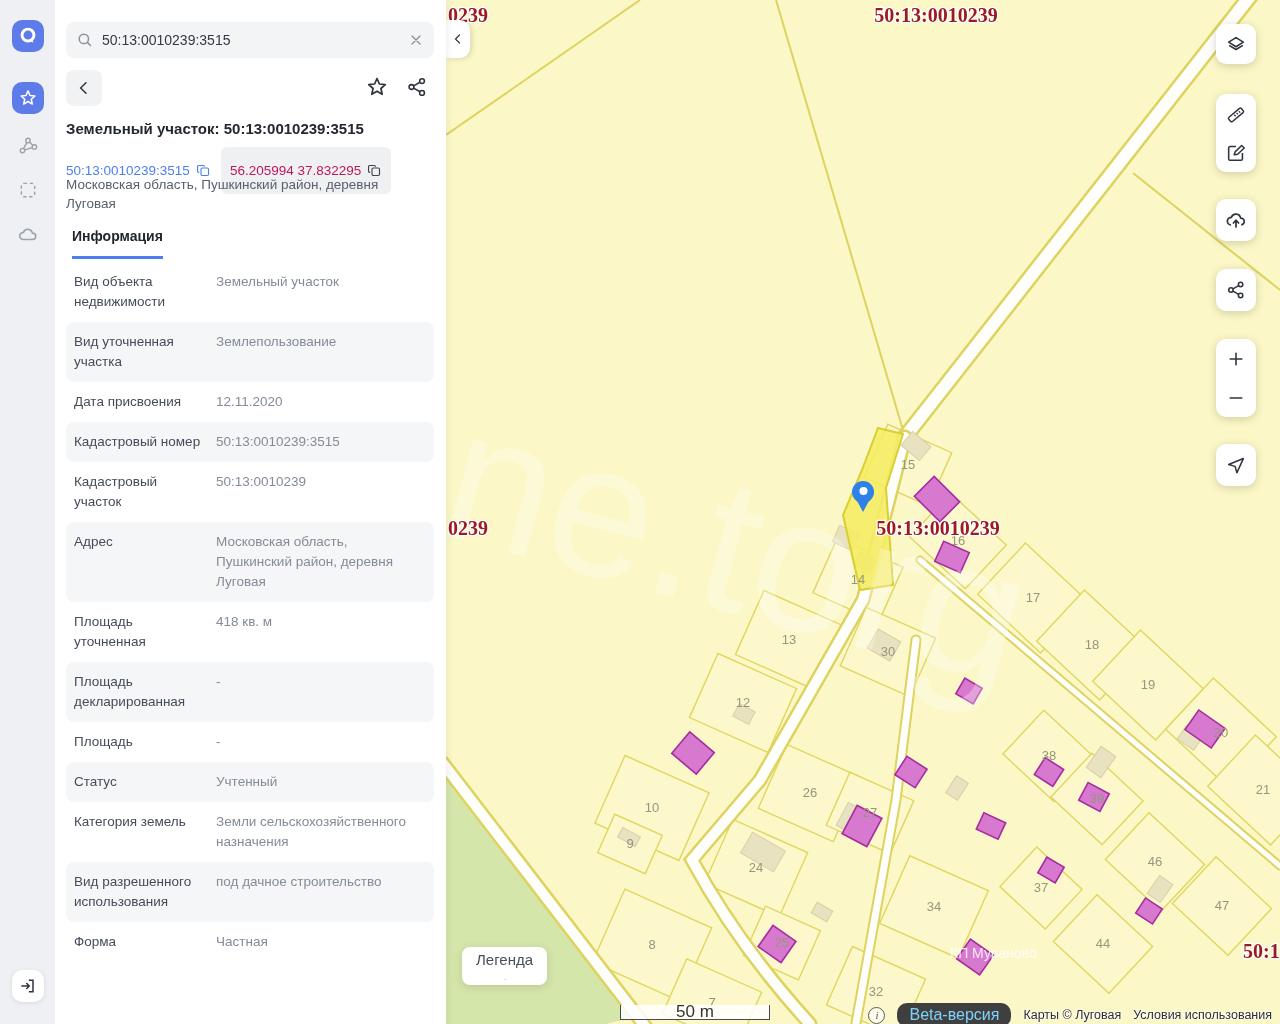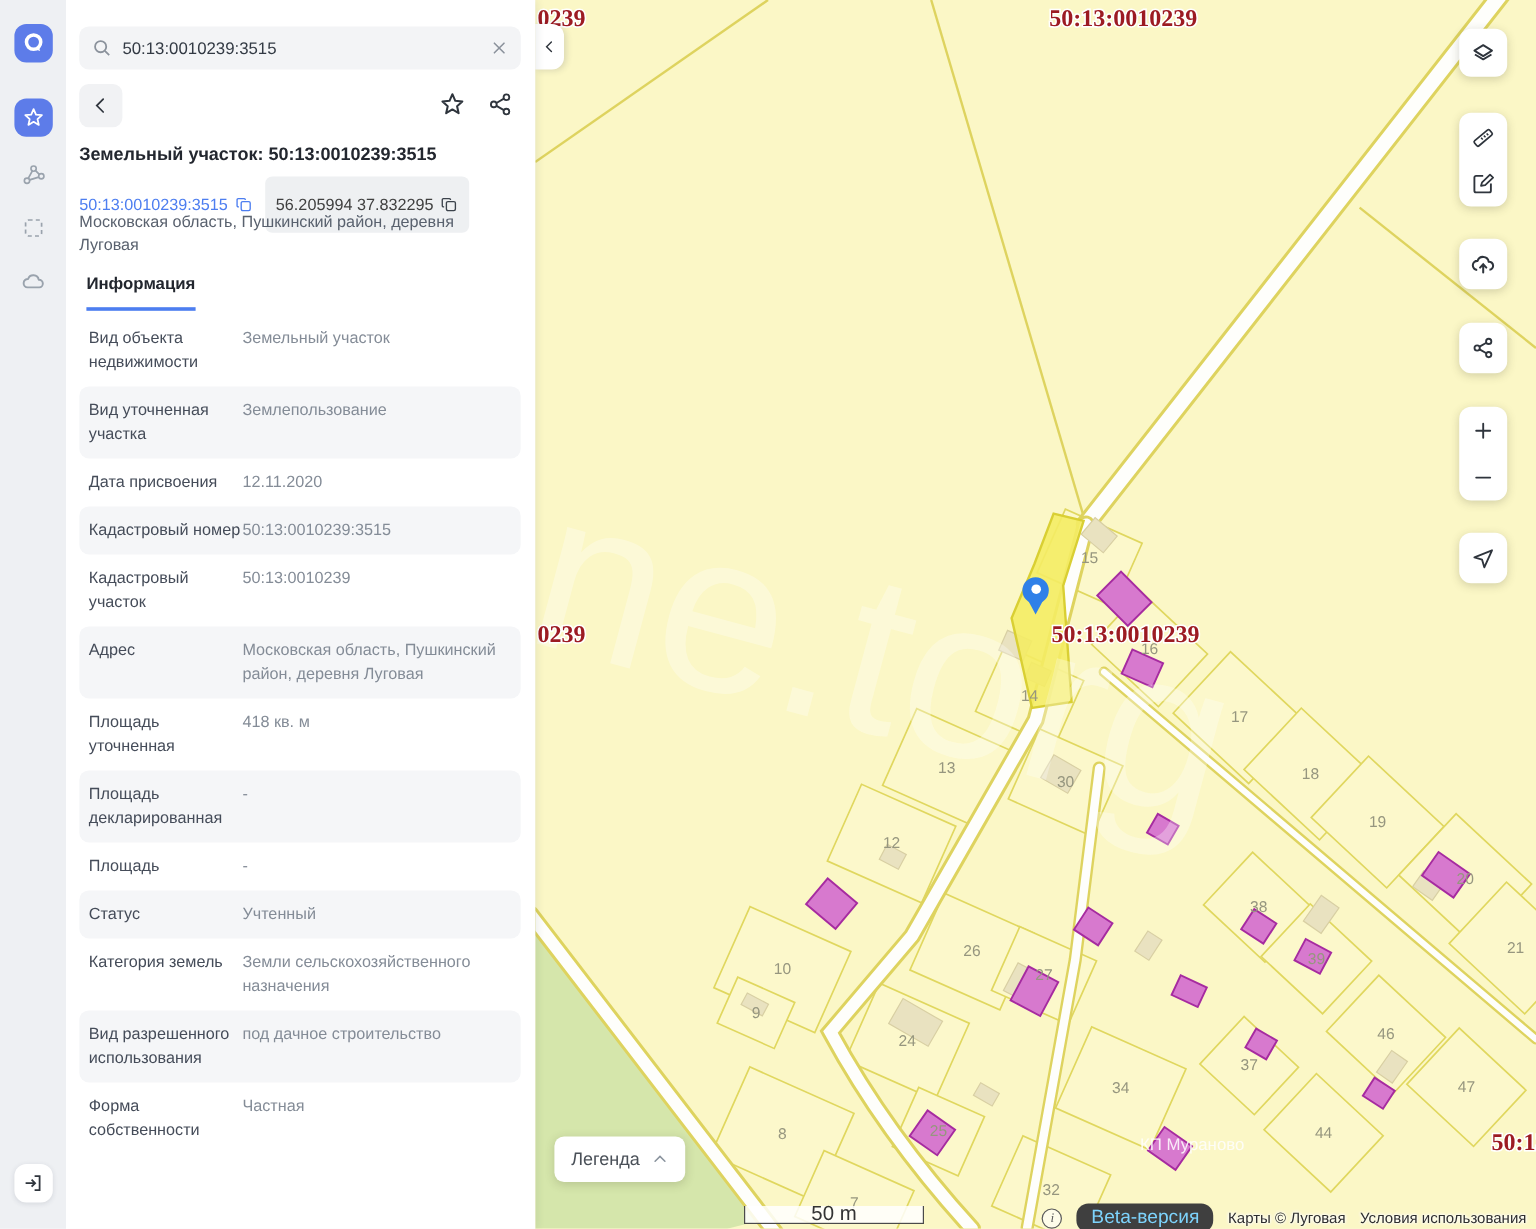--- a/index.html
+++ b/index.html
@@ -27,27 +27,27 @@
   .back-btn { position:absolute; left:0; top:0; width:36px; height:36px; background:#f1f2f4;
     border-radius:8px; display:flex; align-items:center; justify-content:center; }
   .icon-btn { position:absolute; top:0; width:34px; height:34px; border-radius:8px;
     display:flex; align-items:center; justify-content:center; }
   .star-pos { right:40px; } .share-pos { right:0; }
   .obj-title { position:absolute; left:11px; top:120px; width:370px;
     font-size:15px; font-weight:bold; color:#23272f; }
   .chips { position:absolute; left:11px; top:147px; display:flex; gap:10px; align-items:center; }
   .chip-blue { display:flex; align-items:center; gap:6px; color:#4d7ef0; font-size:13.5px; cursor:pointer; }
   .chip-gray { display:flex; align-items:center; gap:6px; background:#eef0f2; border-radius:6px;
-    padding:16px 9px; color:#404040; font-size:13.5px; cursor:pointer;text-align:center; }
+    padding:16px 9px; color:#be185d; font-size:13.5px; cursor:pointer;text-align:center; }
   .addr { position:absolute; left:11px; top:175px; width:340px;
     font-size:13.5px; line-height:19px; color:#59616e; }
   .tab { position:absolute; left:17px; top:228px; font-size:14px; font-weight:bold; color:#22262e;
     padding-bottom:12px; border-bottom:3px solid #4d7ef0; }
   .table-wrap { position:absolute; left:11px; top:262px; width:368px; max-height:694px; overflow:hidden; }
-  .info-row { display:flex; padding:10px 8px; border-radius:8px;
+  .info-row { display:flex; gap:14px; padding:10px 8px; border-radius:8px;
     font-size:13.5px; line-height:20px; }
   .info-row:nth-child(even) { background:#f5f6f8; }
   .info-row .lbl { width:128px; flex:none; color:#454c59; }
   .info-row .val { flex:1; color:#848c97; }
 
   
   .map { position:absolute; left:446px; top:0; width:834px; height:1024px;
     background:#fbf7c6; overflow:hidden; }
   .map svg.base { position:absolute; left:0; top:0; }
   .collapse-tab { position:absolute; left:446px; top:20px; width:24px; height:38px;
@@ -57,21 +57,21 @@
   .ctrl { position:absolute; right:0; width:40px; background:#fff; border-radius:10px;
     box-shadow:0 2px 8px rgba(60,60,40,.22); display:flex; flex-direction:column;
     align-items:center; justify-content:space-around; }
   .c-layers{ top:24px; height:40px; } .c-measure{ top:94px; height:78px; }
   .c-upload{ top:199px; height:42px; } .c-share{ top:269px; height:42px; }
   .c-zoom{ top:339px; height:78px; } .c-loc{ top:444px; height:42px; }
   .ctrl .cell { width:40px; height:38px; display:flex; align-items:center; justify-content:center; }
   .legend-btn { position:absolute; left:462px; top:947px; height:38px; padding:4px 14px;
     background:#fff; border-radius:8px; box-shadow:0 2px 8px rgba(60,60,40,.18);
     display:flex; align-items:center; gap:10px; z-index:20;
-    font-size:15px; color:#4a5058; }
+    font-size:15px; color:#4a5058;flex-direction:column; }
   .scalebar { position:absolute; left:620px; top:1005px; width:150px; height:15px; z-index:18;
     background:rgba(255,255,255,.85); border:1px solid #4a4a4a; border-top:none;
     display:flex; align-items:center; justify-content:center;
     font-size:17px; color:#333; }
   .attr { position:absolute; right:8px; top:1003px; z-index:18; display:flex; align-items:center; gap:12px; }
   .info-circle { width:17px; height:17px; border-radius:50%; border:1.5px solid #5a5a5a;
     color:#5a5a5a; font-size:11px; display:flex; align-items:center; justify-content:center;
     background:rgba(255,255,255,.6); font-family:"Liberation Serif",serif; font-style:italic; }
   .beta-pill { background:#3f3f3f; color:#7dd3fc; font-size:16px; padding:3px 12px; border-radius:10px; }
   .attr-txt { font-size:12.5px; color:#2e2e2e; text-shadow:0 0 3px #fff,0 0 3px #fff,0 0 3px #fff; }

